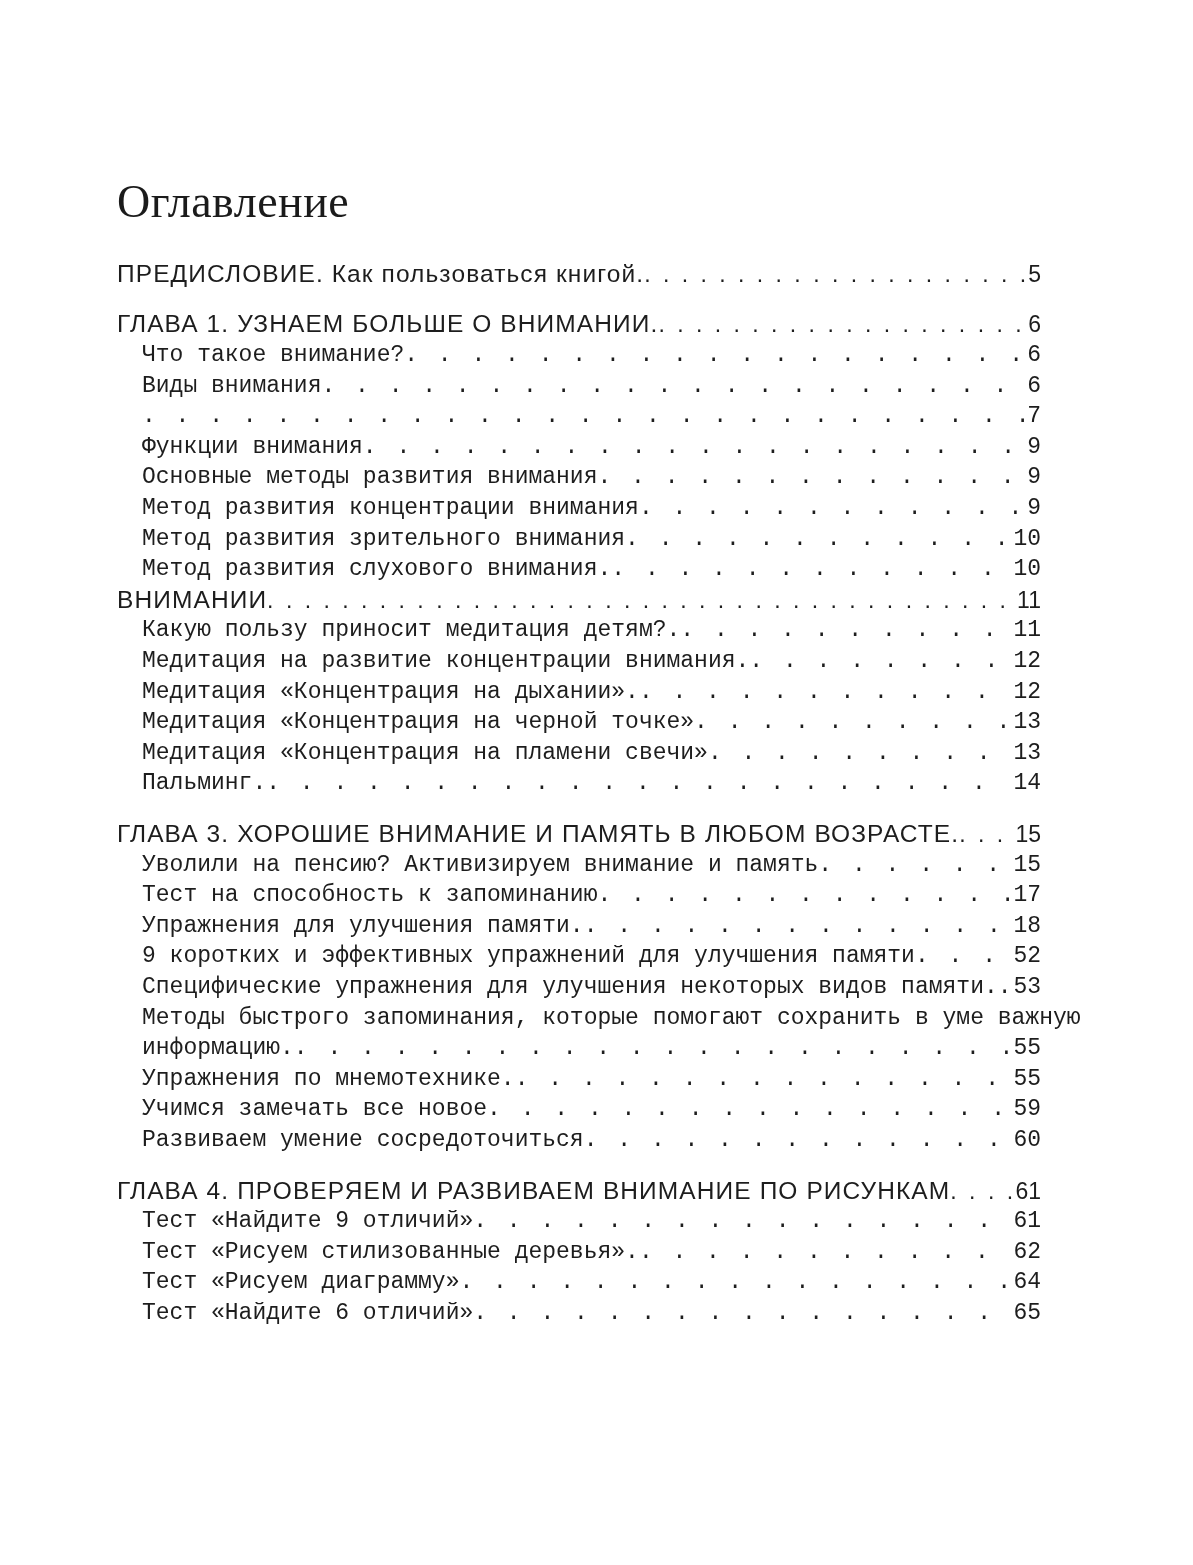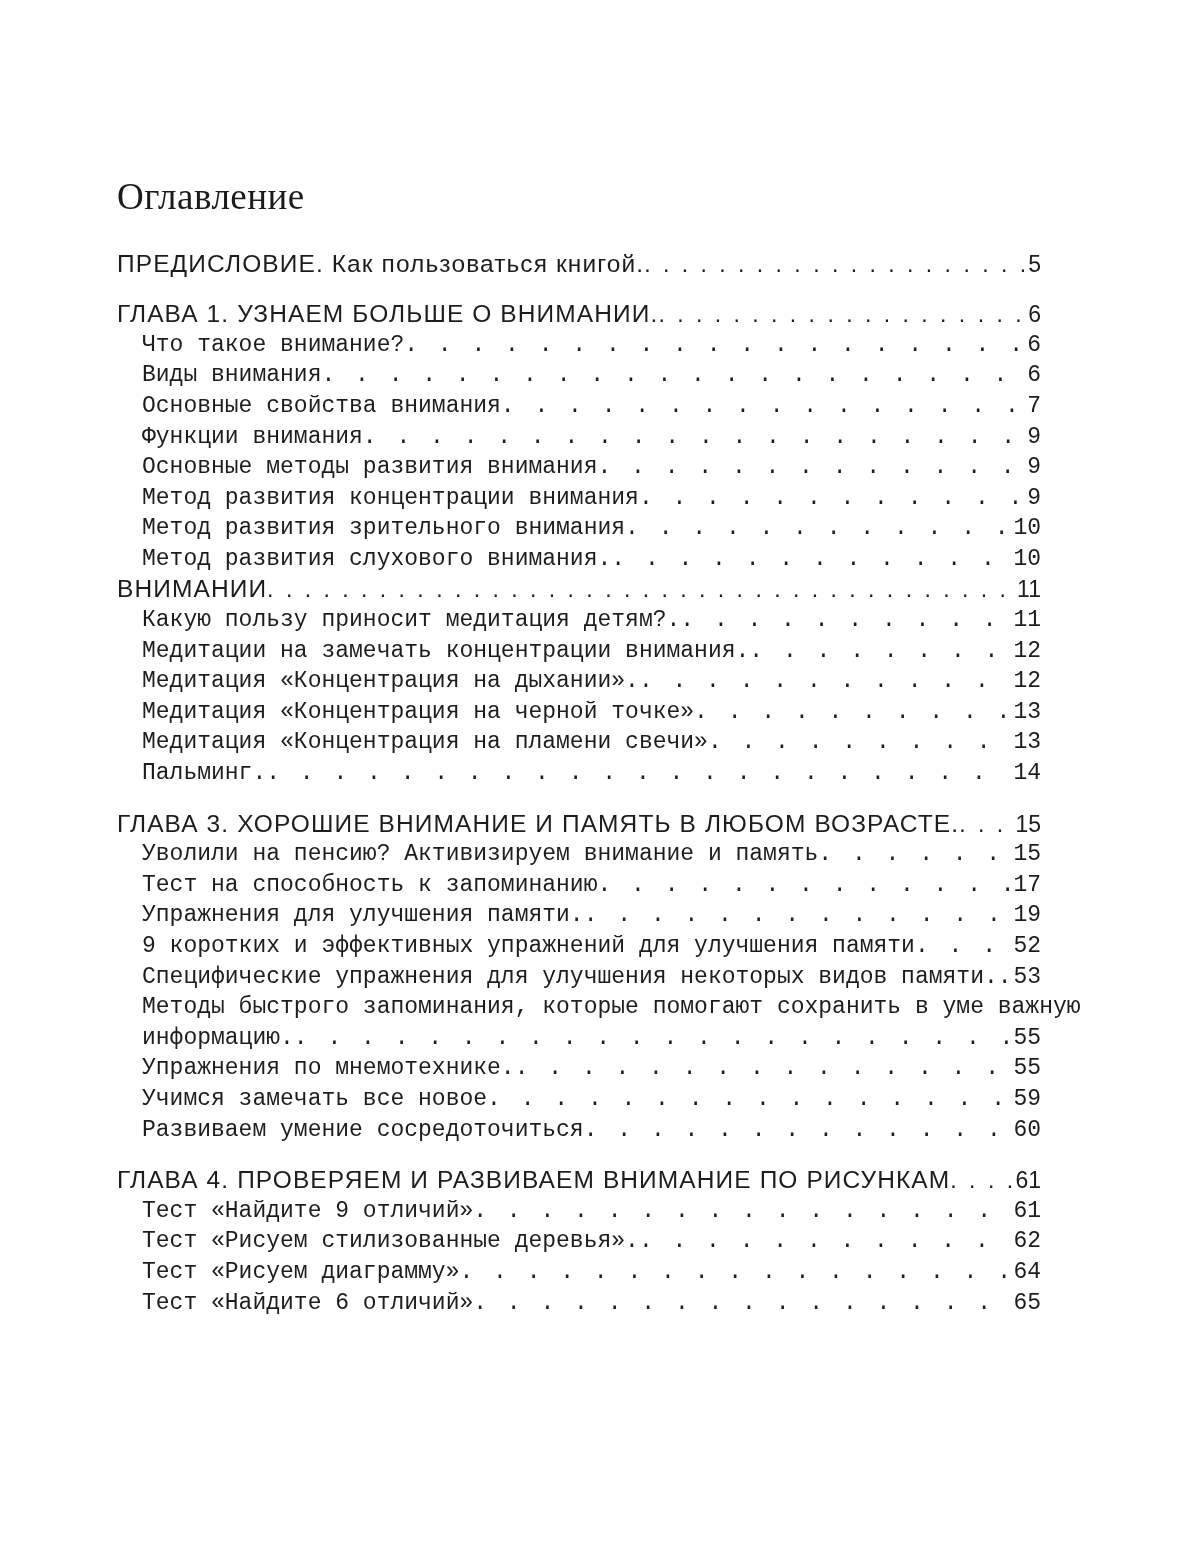--- a/index.html
+++ b/index.html
@@ -14,21 +14,21 @@
     background: #ffffff;
     box-sizing: border-box;
     padding: 176px 152px 0 117px;
     font-family: "Liberation Sans", sans-serif;
     color: #1d1d1d;
     overflow: hidden;
   }
   .doc-title {
     font-family: "Liberation Serif", "DejaVu Serif", serif;
     font-weight: 400;
-    font-size: 37px;
+    font-size: 46px;
     line-height: 1.15;
     letter-spacing: 0.5px;
     color: #1b1b1b;
     margin: 0 0 30px 0;
   }
   .toc {
     width: 100%;
   }
   .toc-row {
     display: flex;
@@ -93,21 +93,20 @@
     <span class="toc-label">Что такое внимание?</span>
     <span class="dot-leader" aria-hidden="true"></span>
     <span class="page-num">6</span>
   </div>
       <div class="toc-row entry">
     <span class="toc-label">Виды внимания</span>
     <span class="dot-leader" aria-hidden="true"></span>
     <span class="page-num">6</span>
   </div>
       <div class="toc-row entry">
-    <span class="toc-label">Основные свойства внимания</span>
     <span class="dot-leader" aria-hidden="true"></span>
     <span class="page-num">7</span>
   </div>
       <div class="toc-row entry">
     <span class="toc-label">Функции внимания</span>
     <span class="dot-leader" aria-hidden="true"></span>
     <span class="page-num">9</span>
   </div>
       <div class="toc-row entry">
     <span class="toc-label">Основные методы развития внимания</span>
@@ -133,21 +132,21 @@
     <span class="toc-label">ВНИМАНИИ</span>
     <span class="dot-leader" aria-hidden="true"></span>
     <span class="page-num">11</span>
   </div>
       <div class="toc-row entry">
     <span class="toc-label">Какую пользу приносит медитация детям?.</span>
     <span class="dot-leader" aria-hidden="true"></span>
     <span class="page-num">11</span>
   </div>
       <div class="toc-row entry">
-    <span class="toc-label">Медитации на замечать концентрации внимания.</span>
+    <span class="toc-label">Медитация на развитие концентрации внимания.</span>
     <span class="dot-leader" aria-hidden="true"></span>
     <span class="page-num">12</span>
   </div>
       <div class="toc-row entry">
     <span class="toc-label">Медитация «Концентрация на дыхании».</span>
     <span class="dot-leader" aria-hidden="true"></span>
     <span class="page-num">12</span>
   </div>
       <div class="toc-row entry">
     <span class="toc-label">Медитация «Концентрация на черной точке»</span>
@@ -175,21 +174,21 @@
     <span class="page-num">15</span>
   </div>
       <div class="toc-row entry">
     <span class="toc-label">Тест на способность к запоминанию</span>
     <span class="dot-leader" aria-hidden="true"></span>
     <span class="page-num">17</span>
   </div>
       <div class="toc-row entry">
     <span class="toc-label">Упражнения для улучшения памяти.</span>
     <span class="dot-leader" aria-hidden="true"></span>
-    <span class="page-num">19</span>
+    <span class="page-num">18</span>
   </div>
       <div class="toc-row entry">
     <span class="toc-label">9 коротких и эффективных упражнений для улучшения памяти</span>
     <span class="dot-leader" aria-hidden="true"></span>
     <span class="page-num">52</span>
   </div>
       <div class="toc-row entry">
     <span class="toc-label">Специфические упражнения для улучшения некоторых видов памяти.</span>
     <span class="dot-leader" aria-hidden="true"></span>
     <span class="page-num">53</span>

